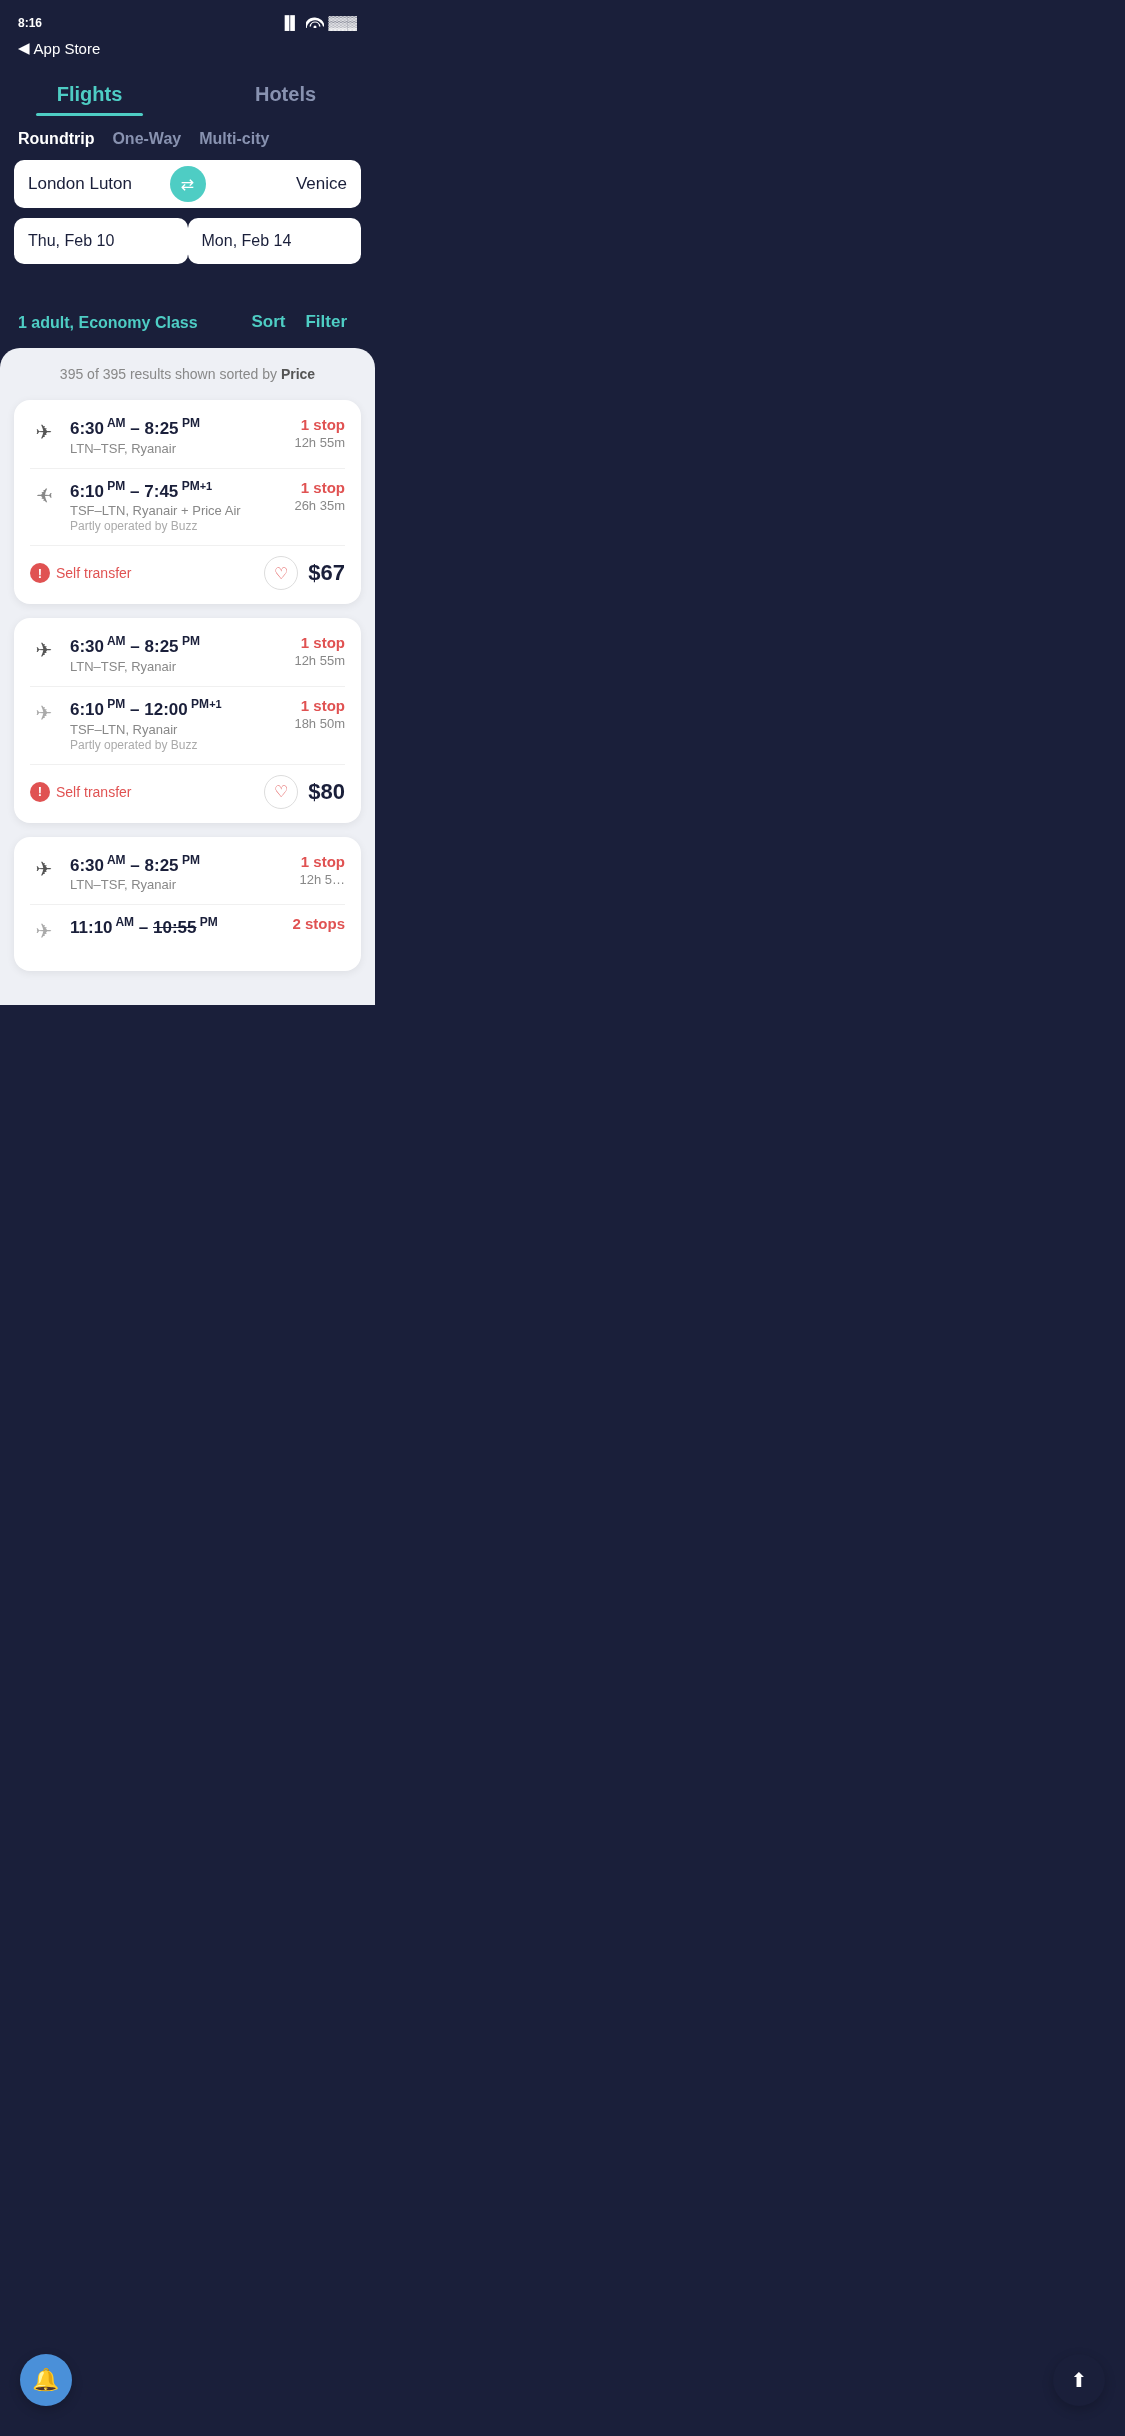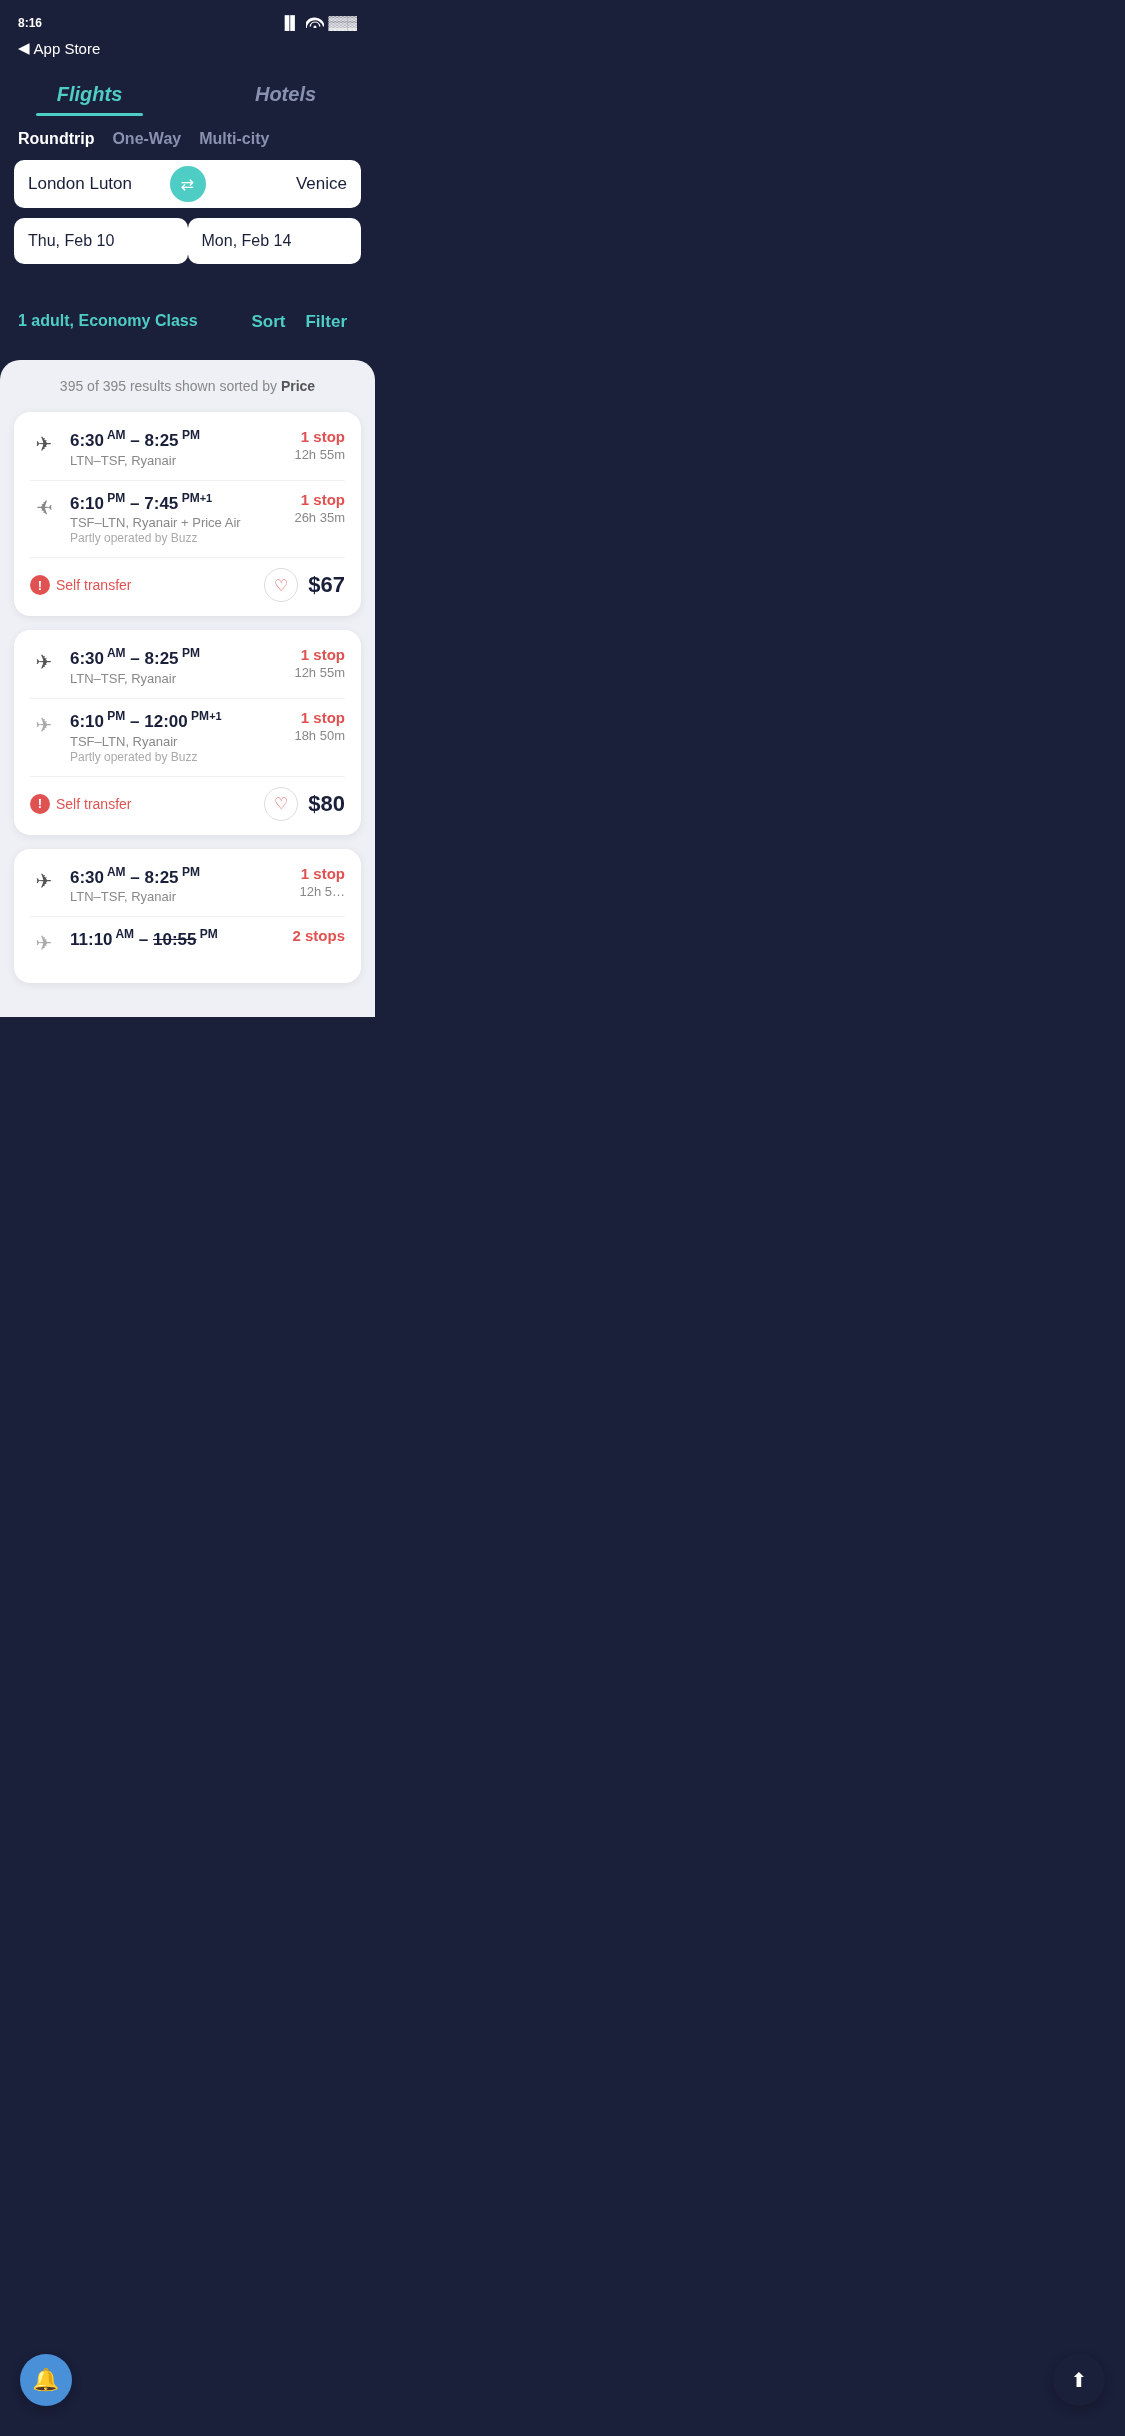--- a/index.html
+++ b/index.html
@@ -34,21 +34,20 @@
       align-items: center;
       gap: 4px;
     }
 
     
     .tab-bar {
       display: flex;
       justify-content: space-between;
       gap: 17px;
       padding: 8px 0 0;
-      font-style: italic;
     }
     .tab-item {
       flex: 1;
       text-align: center;
       padding: 8px 0 10px;
       font-size: 20px;
       font-weight: 700;
       cursor: pointer;
       color: #8892b0;
       position: relative;
@@ -134,22 +133,22 @@
       border-radius: 10px;
       padding: 14px 14px;
       font-size: 16px;
       color: #1a1f3a;
       font-weight: 500;
     }
 
     
     .options-bar {
       display: flex;
-      align-items: flex-start;
-      padding: 4px 18px 28px;
+      align-items: flex-end;
+      padding: 4px 18px 16px;
       margin-top: 44px;
     }
     .passengers-info {
       flex: 1;
       font-size: 16px;
       color: #4ecdc4;
       font-weight: 600;
       cursor: pointer;
     }
     .sort-btn, .filter-btn {

